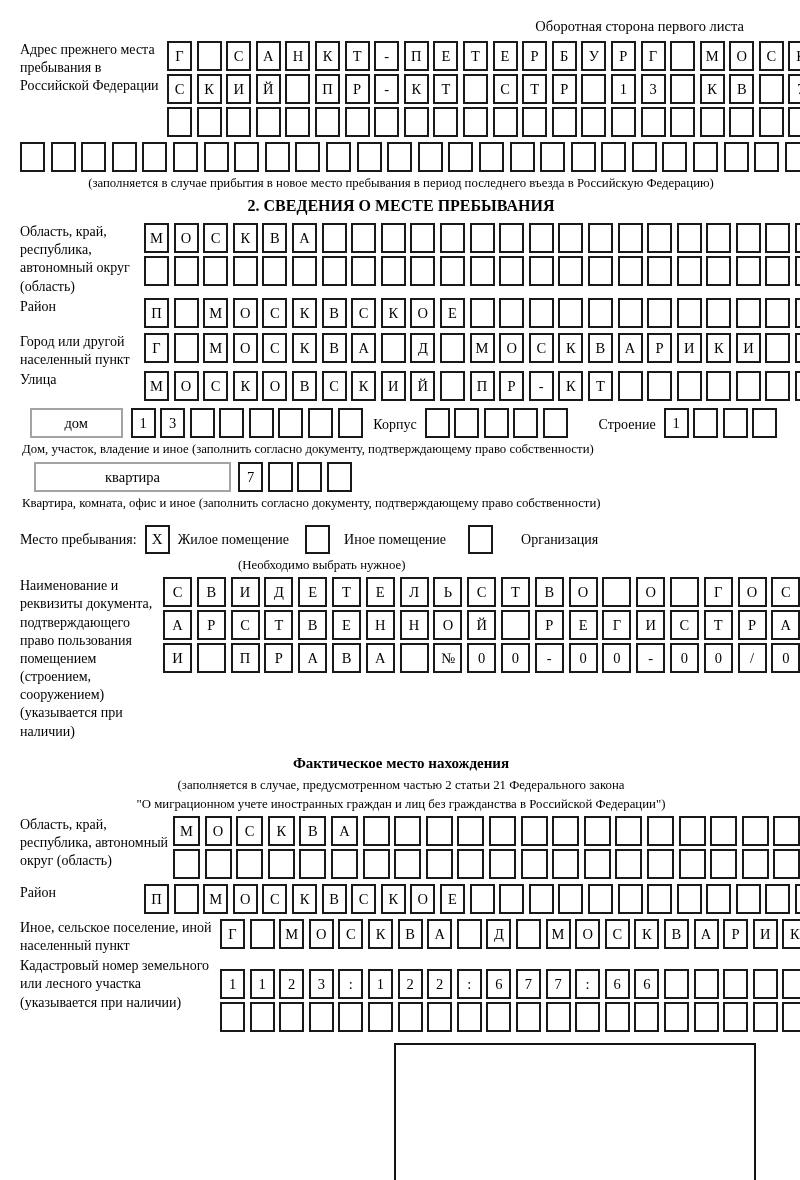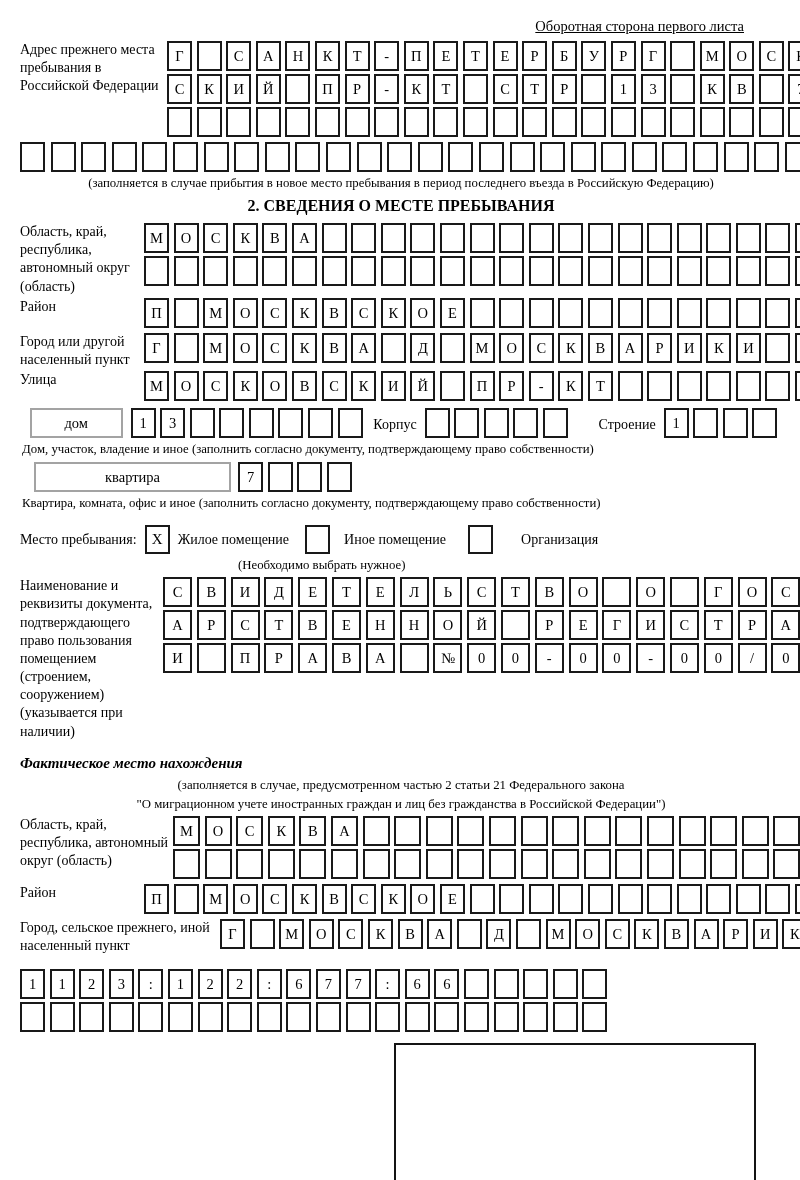--- a/index.html
+++ b/index.html
@@ -1,32 +1,32 @@
 <!DOCTYPE html>
 <html><head>
 <meta charset="utf-8">
 <style>
   html,body{margin:0;padding:0;background:#fff;color:#000;}
   body{width:800px;height:1180px;overflow:hidden;font-family:"Liberation Serif","DejaVu Serif",serif;}
   .page{padding:10px 18px 0 20px;position:relative;}
-  .hdr-note{text-align:right;padding-right:38px;font-size:14.5px;margin-top:8px;text-decoration:underline;}
+  .hdr-note{text-align:right;padding-right:38px;font-size:14.5px;margin-top:8px;}
   .frow{display:flex;align-items:flex-start;}
   .lbl{font-size:14px;line-height:1.3;flex:0 0 auto;}
   .cellrows{flex:1 1 auto;}
   .cellrow{display:flex;margin-bottom:3px;white-space:nowrap;}
   .cell{display:inline-flex;align-items:center;justify-content:center;flex:0 0 auto;
         width:21px;height:26px;border:2px solid #191919;margin-right:4.6px;
         font-size:14.5px;line-height:1;background:#fff;box-sizing:content-box;}
   .wide .cell{width:25px;margin-right:4.8px;}
   .med  .cell{width:23px;margin-right:4.6px;}
   .r29  .cell{margin-right:5.6px;}
   .caption{font-size:12.8px;text-align:center;margin:4px 0 4px 0;}
   .caption-left{font-size:12.8px;text-align:left;margin:1px 0 5px 2px;}
   .sec-title{font-size:16px;font-weight:bold;text-align:center;margin:6px 0 8px 0;}
-  .sub-title{font-size:15px;font-weight:bold;margin:14px 0 6px 0;font-style:italic;}
+  .sub-title{font-size:15px;font-weight:bold;text-align:center;margin:14px 0 6px 0;}
   .labelbox{border:2px solid #a3a3a3;height:26px;display:flex;align-items:center;justify-content:center;font-size:14.5px;background:#fff;}
   .inline-lbl{font-size:14px;align-self:center;}
   .cbox{display:inline-flex;align-items:center;justify-content:center;width:21px;height:25px;
         border:2px solid #191919;font-size:15px;background:#fff;}
   .stay-row{display:flex;align-items:center;margin-top:14px;}
   .stamp-box{border:2px solid #141414;width:358px;height:170px;margin-left:374px;margin-top:8px;background:#fff;}
   .mt2{margin-top:2px;}.mt4{margin-top:4px;}.mt6{margin-top:6px;}
 </style>
 </head>
 <body>
@@ -485,21 +485,21 @@
         <span class="cell"></span>
         <span class="cell"></span>
         <span class="cell"></span>
         <span class="cell"></span>
         <span class="cell"></span>
         <span class="cell"></span>
       </div>
   </div>
 
   <div class="frow mt2">
-    <div class="lbl" style="width:200px;">Город, сельское прежнего, иной населенный пункт</div>
+    <div class="lbl" style="width:200px;">Иное, сельское поселение, иной населенный пункт</div>
     <div class="cellrow">
         <span class="cell">Г</span>
         <span class="cell"></span>
         <span class="cell">М</span>
         <span class="cell">О</span>
         <span class="cell">С</span>
         <span class="cell">К</span>
         <span class="cell">В</span>
         <span class="cell">А</span>
         <span class="cell"></span>
@@ -511,20 +511,21 @@
         <span class="cell">К</span>
         <span class="cell">В</span>
         <span class="cell">А</span>
         <span class="cell">Р</span>
         <span class="cell">И</span>
         <span class="cell">К</span>
       </div>
   </div>
 
   <div class="frow mt2">
+    <div class="lbl" style="width:200px;">Кадастровый номер земельного или лесного участка (указывается при наличии)</div>
     <div class="cellrows">
       <div class="cellrow" style="margin-top:12px;">
           <span class="cell">1</span>
           <span class="cell">1</span>
           <span class="cell">2</span>
           <span class="cell">3</span>
           <span class="cell">:</span>
           <span class="cell">1</span>
           <span class="cell">2</span>
           <span class="cell">2</span>

